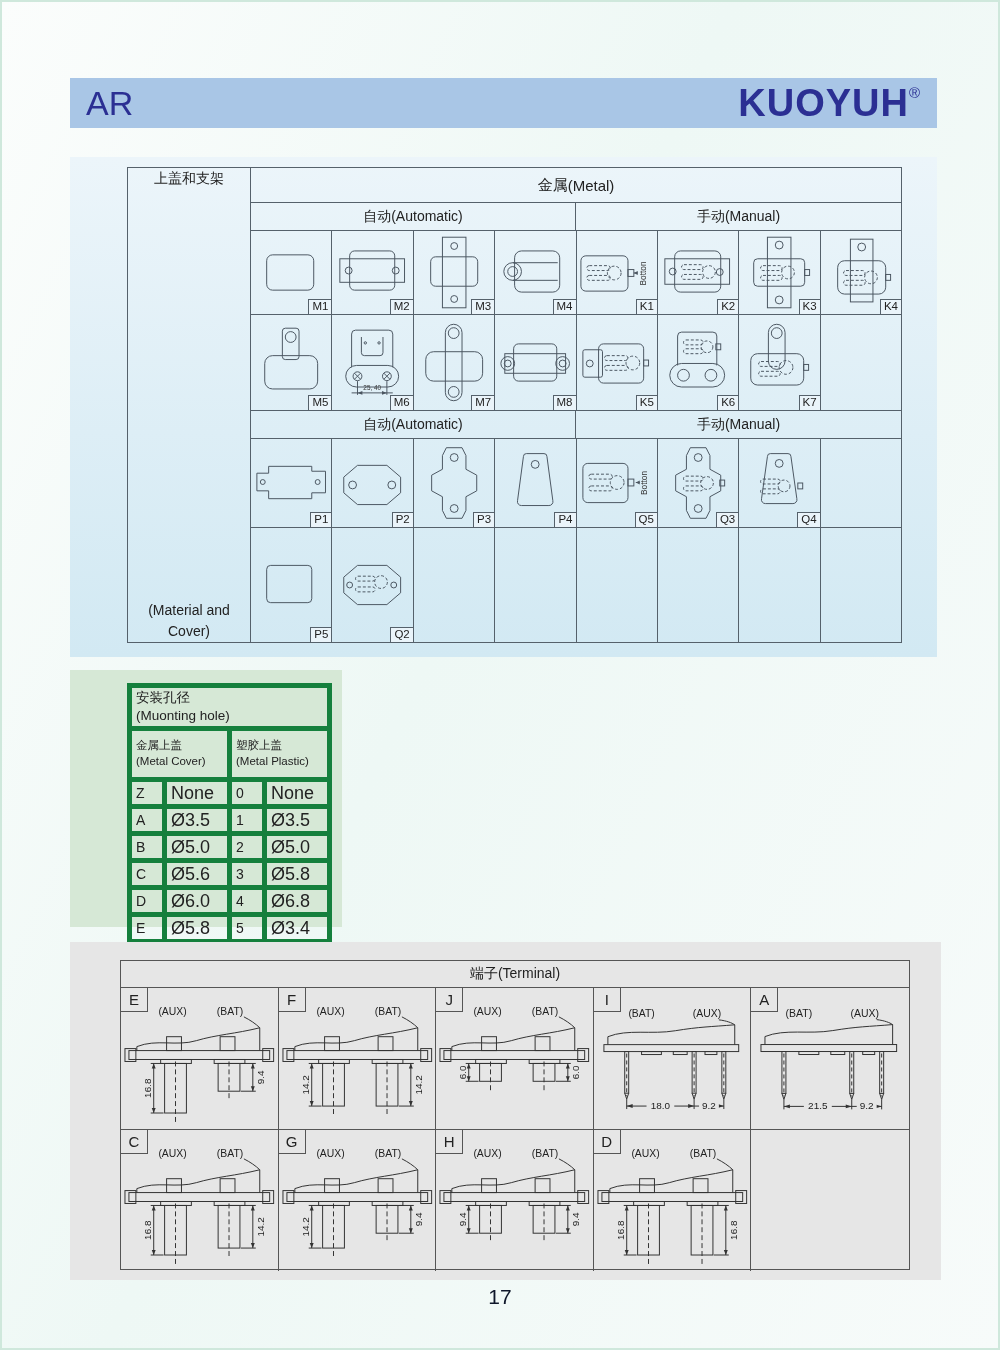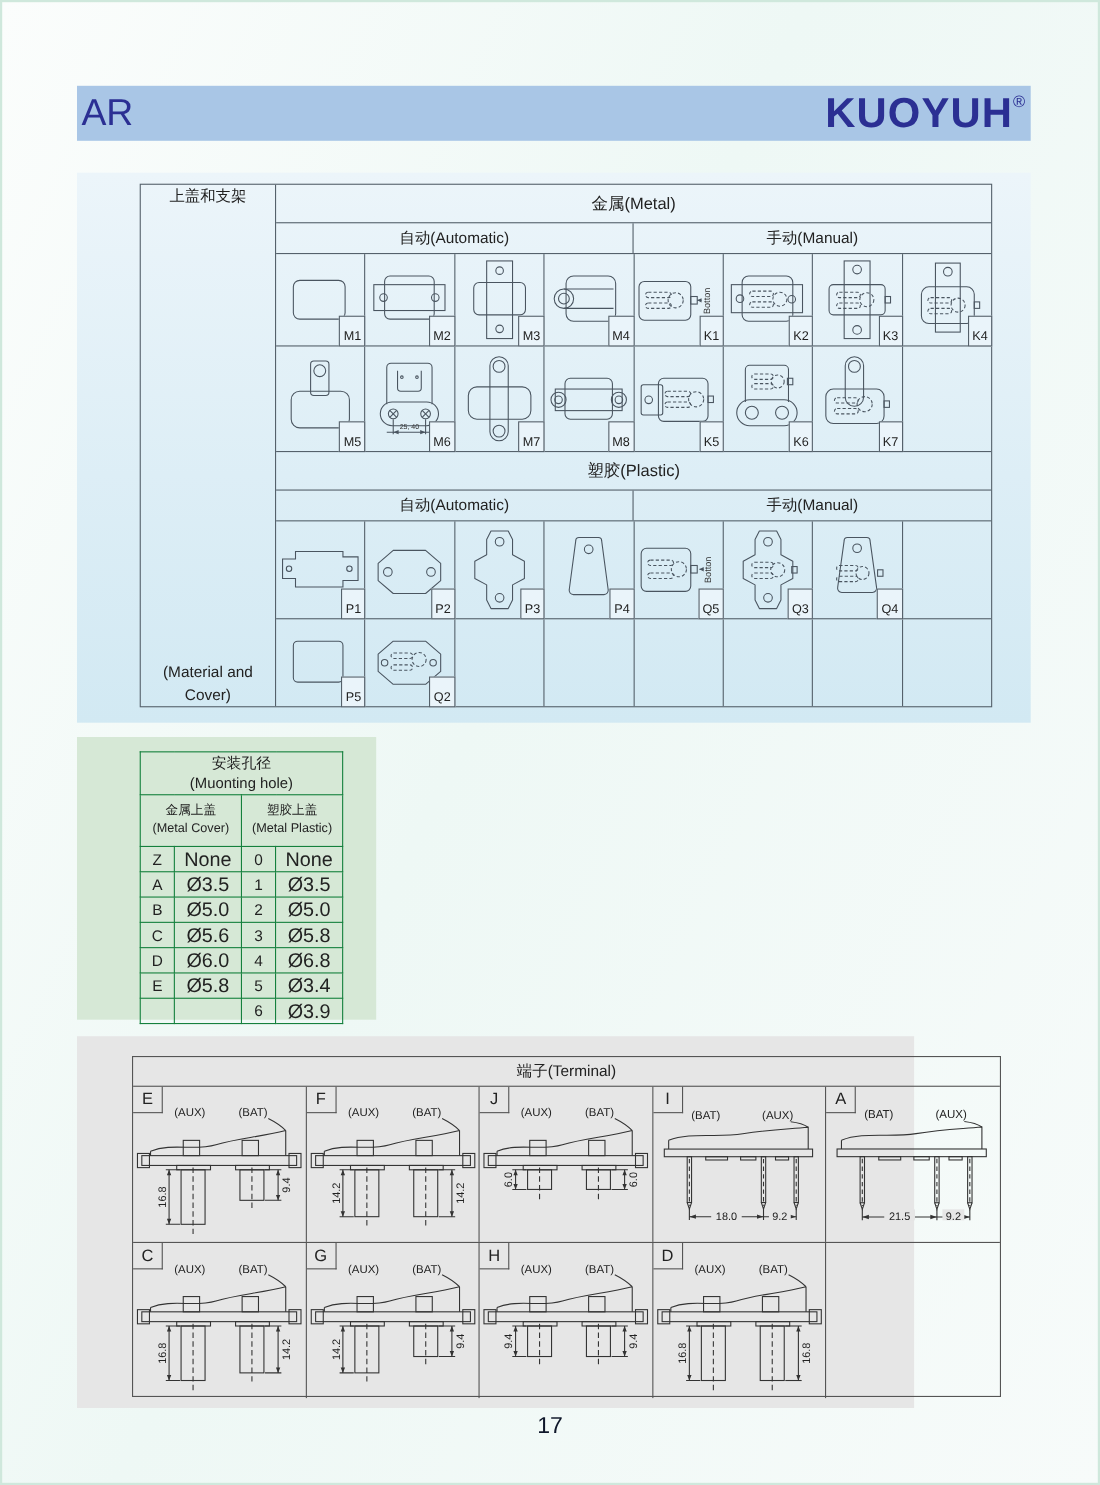--- a/index.html
+++ b/index.html
@@ -4,21 +4,21 @@
 <style>
   html,body{margin:0;padding:0;}
   body{
     width:1000px;height:1350px;position:relative;
     font-family:"Liberation Sans", sans-serif;color:#222;
     background:linear-gradient(115deg,#fbfdfc 0%,#eef8f5 45%,#f7fbfa 100%);
     border:2px solid #cfe8dc;box-sizing:border-box;overflow:hidden;
   }
   
   .hbar{position:absolute;left:68px;top:76px;width:867px;height:50px;background:#a9c6e6;
-        display:flex;justify-content:space-between;align-items:center;padding:0 4px;box-sizing:border-box;}
+        display:flex;justify-content:space-between;align-items:center;padding:0 16px;box-sizing:border-box;}
   .hbar .series{font-size:34px;color:#2b2f93;}
   .hbar .brand{font-size:38px;font-weight:600;color:#2b2f93;letter-spacing:1px;}
   .hbar .reg{font-size:15px;vertical-align:18px;font-weight:400;}
   
   .cover-panel{position:absolute;left:68px;top:155px;width:867px;height:500px;
     background:linear-gradient(180deg,#ecf5fa 0%,#ddeef6 55%,#d2e9f3 100%);}
   .cover-table{position:absolute;left:57px;top:10px;width:775px;height:476px;
     border:1px solid #55616b;display:flex;background:transparent;box-sizing:border-box;font-size:14px;}
   .left-label{width:123px;border-right:1px solid #55616b;display:flex;flex-direction:column;
     justify-content:space-between;align-items:center;text-align:center;font-size:14px;line-height:1.5;box-sizing:border-box;}
@@ -31,31 +31,31 @@
   .hrow.two .half:first-child{border-right:1px solid #55616b;}
   .prow{display:flex;box-sizing:border-box;border-bottom:1px solid #55616b;}
   .prow:last-child{border-bottom:none;flex:1;}
   .prow .cell{flex:1;position:relative;border-right:1px solid #55616b;box-sizing:border-box;}
   .prow .cell:last-child{border-right:none;}
   .h84{height:84px;} .h96{height:96px;} .h89{height:89px;}
   svg.part{position:absolute;inset:0;width:100%;height:100%;stroke:#4a5560;fill:none;stroke-width:1;}
   svg.part text{fill:#333;stroke:none;font-family:"Liberation Sans",sans-serif;}
   .dash{stroke-dasharray:3 2;}
   .pcode{position:absolute;right:-1px;bottom:-1px;border:1px solid #55616b;background:#eaf4fa;
-    font-size:11.5px;padding:12px 3px 1px 3px;line-height:1.15;z-index:2;}
+    font-size:11.5px;padding:0 3px 1px 3px;line-height:1.15;z-index:2;}
   
   .mount-panel{position:absolute;left:68px;top:668px;width:272px;height:257px;background:#d6e8d6;}
   table.mtable{position:absolute;left:57px;top:13px;border-collapse:collapse;background:transparent;}
-  table.mtable td{border:1px solid #15803d;text-align:center;padding:0 4px;}
+  table.mtable td{border:5px solid #15803d;text-align:left;padding:0 4px;}
   .mt-title{height:38px;font-size:13.5px;line-height:1.35;}
   .mt-sub{height:46px;font-size:11.5px;line-height:1.35;}
   .mt-code{width:22px;height:22px;font-size:14px;}
   .mt-size{width:52px;height:22px;font-size:18px;}
   
-  .term-panel{position:absolute;left:68px;top:940px;width:761px;height:338px;background:#e6e6e6;text-decoration:underline;}
+  .term-panel{position:absolute;left:68px;top:940px;width:871px;height:338px;background:#e6e6e6;text-decoration:underline;}
   .ttable{position:absolute;left:50px;top:18px;width:790px;height:310px;border:1px solid #555;box-sizing:border-box;}
   .ttitle{height:26px;border-bottom:1px solid #555;display:flex;align-items:center;justify-content:center;font-size:14px;}
   .trow{display:flex;height:141px;}
   .trow.first{border-bottom:1px solid #555;}
   .tcell{width:20%;position:relative;border-right:1px solid #555;box-sizing:border-box;}
   .tcell:last-child{border-right:none;}
   .tcode{position:absolute;left:0px;top:0px;width:26px;height:23px;border-right:1px solid #555;border-bottom:1px solid #555;
     display:flex;align-items:center;justify-content:center;font-size:15px;background:transparent;z-index:2;}
   .tcell svg{position:absolute;inset:0;width:100%;height:100%;stroke:#333;fill:none;stroke-width:1;}
   .tcell svg text{fill:#222;stroke:none;font-size:10px;font-family:"Liberation Sans",sans-serif;}
@@ -257,24 +257,20 @@
           <rect x="20" y="42" width="22" height="5" rx="2.5" class="dash"></rect>
           <rect x="20" y="52" width="22" height="5" rx="2.5" class="dash"></rect>
           <circle cx="48" cy="48" r="7" class="dash"></circle>
           <rect x="66" y="45" width="5" height="6"></rect>
         </svg>
             <span class="pcode">K7</span>
       </div>
       <div class="cell"></div>
     </div>
 
-    <div class="hrow big">
-      <span>塑胶</span>
-          <b>(Plastic)</b>
-    </div>
     <div class="hrow two">
       <div class="half">自动(Automatic)</div>
       <div class="half">手动(Manual)</div>
     </div>
 
     <div class="prow h89">
       <div class="cell">
         <svg class="part" viewBox="0 0 82 80">
           <polygon points="6,30 18,30 18,23 62,23 62,28 76,28 76,50 62,50 62,56 18,56 18,48 6,48"></polygon>
           <circle cx="12" cy="39" r="2.5"></circle>

